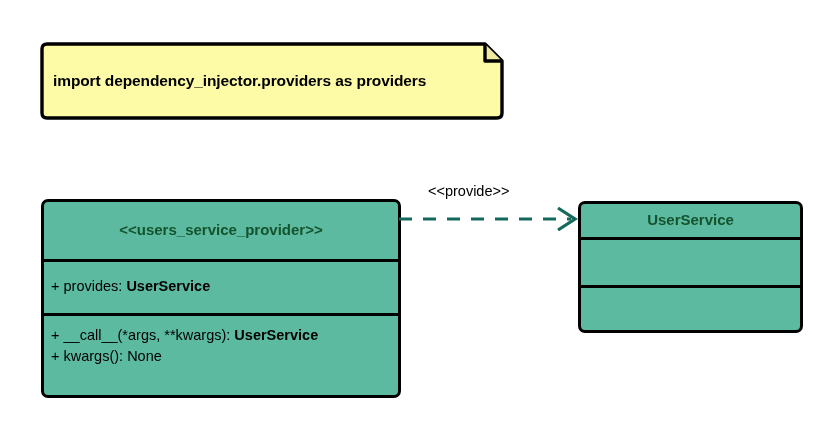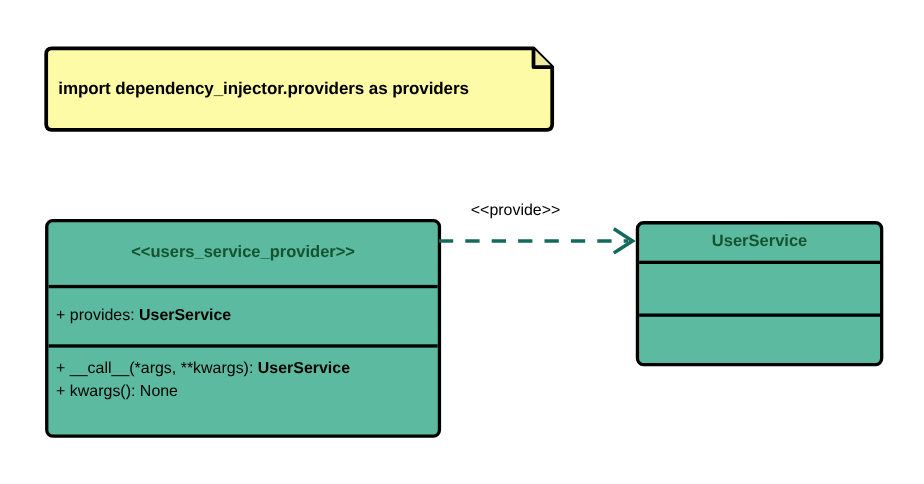--- a/index.html
+++ b/index.html
@@ -101,22 +101,22 @@
     width: 360px;
     height: 199px;
   }
   #provider-class .class-title {
     height: 57px;
     font-size: 15px;
   }
   #provider-class .attrs {
     height: 54px;
     display: flex;
-    align-items: center;
-    padding: 6px 7px;
+    align-items: flex-end;
+    padding: 16px 7px;
   }
   #provider-class .ops {
     height: 82px;
   }
 
   
   #userservice-class {
     left: 578px;
     top: 201px;
     width: 225px;

